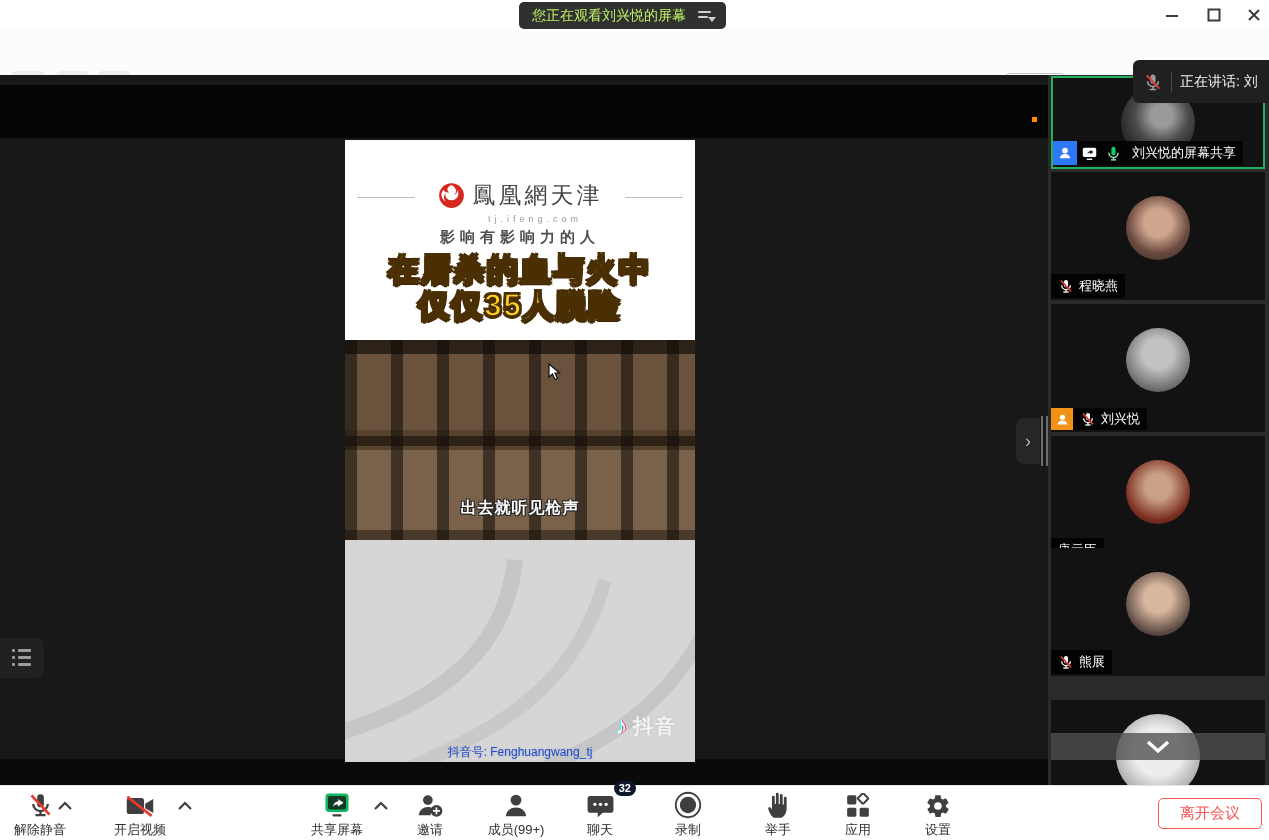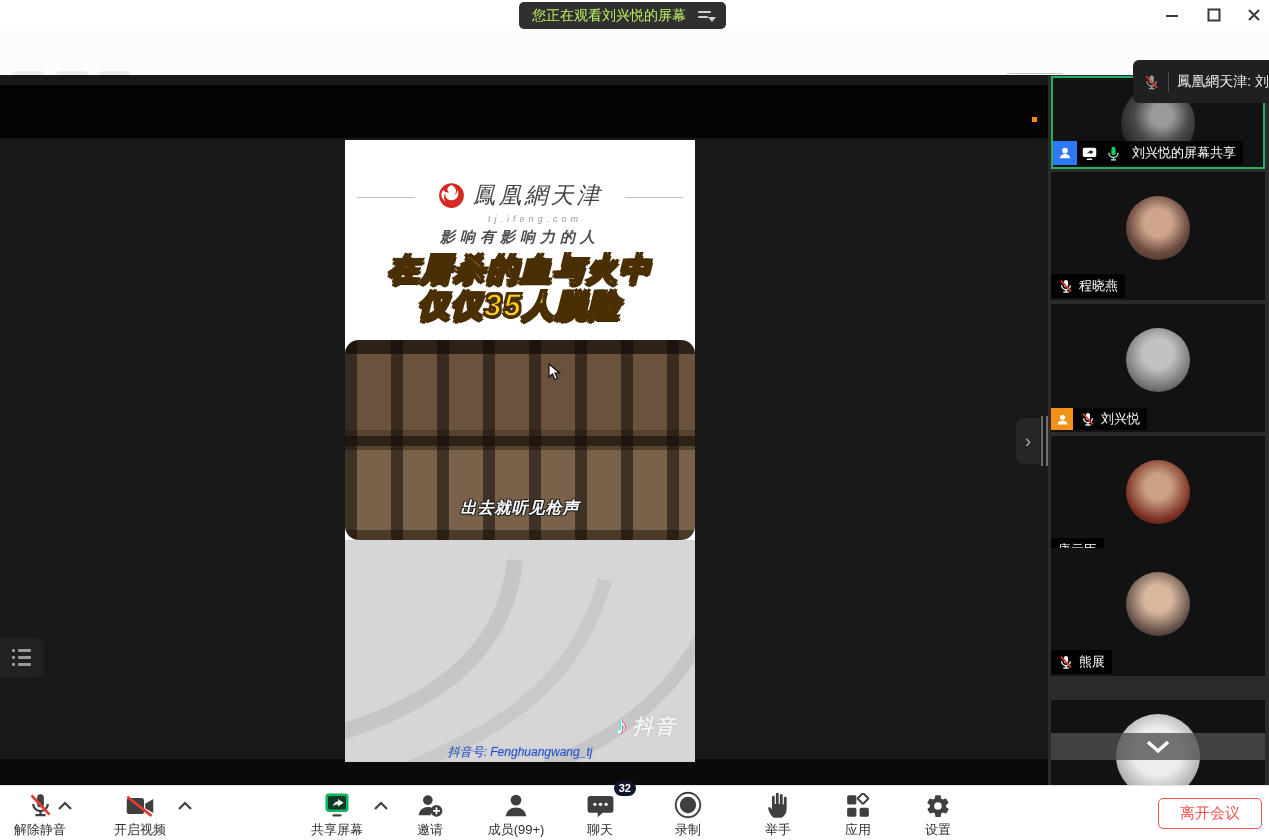--- a/index.html
+++ b/index.html
@@ -28,41 +28,40 @@
     border-radius:3px; background:#fff; color:#2e2e2e; font-size:15px; display:flex; align-items:center; justify-content:center; }
   .viewbtn { position:absolute; left:1082px; top:45px; display:flex; align-items:center; gap:5px;
     color:#333; font-size:14px; cursor:pointer; }
   .speak-overlay { position:absolute; left:1133px; top:30px; width:136px; height:43px; background:#202020;
     border-radius:6px 0 0 6px; display:flex; align-items:center; gap:8px; padding-left:10px; overflow:hidden; z-index:60; }
   .speak-overlay .div { width:1px; height:20px; background:#4c4c4c; }
   .speak-overlay .txt { color:#f0f0f0; font-size:14px; white-space:nowrap; }
 
   
   .main { position:absolute; left:0; top:75px; width:1269px; height:710px; background:#191919; }
-  .share-area { position:absolute; left:0; top:0; width:1048px; height:710px; background:#181818; overflow:hidden;font-style:italic; }
+  .share-area { position:absolute; left:0; top:0; width:1048px; height:710px; background:#181818; overflow:hidden; }
   .black-band { position:absolute; left:0; top:10px; width:1048px; height:53px; background:#040404; }
   .black-band2 { position:absolute; left:0; top:684px; width:1048px; height:26px; background:#0a0a0a; }
   .rec-dot { position:absolute; left:1032px; top:42px; width:5px; height:5px; background:#ff8a00; }
 
   
   .vcard { position:absolute; left:345px; top:65px; width:350px; height:622px; background:#fff; overflow:hidden; }
   .brand-line { position:absolute; top:57px; width:58px; height:1px; background:#bdbdbd; }
   .brand-row { position:absolute; left:0; top:40px; width:350px; display:flex; align-items:center; justify-content:center; gap:8px; }
   .brand-name { font-family:"Liberation Serif","DejaVu Serif",serif; font-size:23px; color:#454545; letter-spacing:3px; }
   .brand-url { position:absolute; left:0; top:74px; width:350px; text-align:center; font-size:9px; color:#9a9a9a; letter-spacing:4px; padding-left:30px; }
   .tagline { position:absolute; left:0; top:88px; width:350px; text-align:center; font-size:15px; font-weight:bold; color:#4e4e4e; letter-spacing:5px; }
   .headline { position:absolute; left:0; top:112px; width:350px; text-align:center; font-weight:bold;
     font-size:31px; line-height:36px; letter-spacing:2px; color:#ffd21e;
     -webkit-text-stroke:1.4px #4a2f05;
     text-shadow:2px 2px 0 #4a2f05, -2px 2px 0 #4a2f05, 2px -2px 0 #4a2f05, -2px -2px 0 #4a2f05, 0 3px 0 #3a2503; }
   .photo-wall { position:absolute; left:0; top:200px; width:350px; height:200px;
     background:
       repeating-linear-gradient(90deg, rgba(15,10,6,0.55) 0 12px, rgba(0,0,0,0) 12px 46px),
       linear-gradient(180deg,#2c2218 0 14px, #6a523d 14px 90px, #55422f 90px 110px, #7a614a 110px 190px, #4a3a2a 190px);
-    border-radius: 14px;
   }
   .photo-wall::after { content:""; position:absolute; left:0; top:96px; width:350px; height:10px; background:rgba(20,14,8,0.6); }
   .vcaption { position:absolute; left:0; top:158px; width:350px; text-align:center; color:#fdfdfd;
     font-size:16px; font-weight:bold; letter-spacing:1px;
     text-shadow:1px 1px 0 #222, -1px 1px 0 #222, 1px -1px 0 #222, -1px -1px 0 #222; }
   .gray-sec { position:absolute; left:0; top:400px; width:350px; height:222px; background:#d6d6d6; overflow:hidden; }
   .douyin-row { position:absolute; right:18px; top:172px; display:flex; align-items:center; gap:6px; }
   .douyin-note { font-size:24px; color:#fff; text-shadow:-1px 0 0 #25f4ee, 1px 0 0 #fe2c55; }
   .douyin-label { font-size:20px; color:#f4f4f4; font-weight:bold; text-shadow:0 0 3px #bbb; letter-spacing:2px; }
   .douyin-acct { position:absolute; left:0; top:204px; width:350px; text-align:center; font-size:12px; color:#1d4ed8; text-shadow:0 0 2px #aaa; }
@@ -177,21 +176,21 @@
     </div>
     <div class="speak-overlay">
       <svg width="20" height="20" viewBox="0 0 24 24">
         <rect x="9" y="3" width="6" height="11" rx="3" fill="#9a9a9a"></rect>
         <path d="M5.5 11a6.5 6.5 0 0 0 13 0" stroke="#9a9a9a" stroke-width="2" fill="none"></path>
         <line x1="12" y1="17.5" x2="12" y2="20.5" stroke="#9a9a9a" stroke-width="2"></line>
         <line x1="8" y1="21" x2="16" y2="21" stroke="#9a9a9a" stroke-width="2"></line>
         <line x1="4.5" y1="4" x2="19.5" y2="20" stroke="#e23b2e" stroke-width="2.4"></line>
       </svg>
       <span class="div"></span>
-      <span class="txt">鳳凰網天津: 刘</span>
+      <span class="txt">正在讲话: 刘</span>
     </div>
   </div>
 
   <div class="main">
     <div class="share-area">
       <div class="black-band"></div>
       <div class="black-band2"></div>
       <div class="rec-dot"></div>
 
       <div class="vcard">

